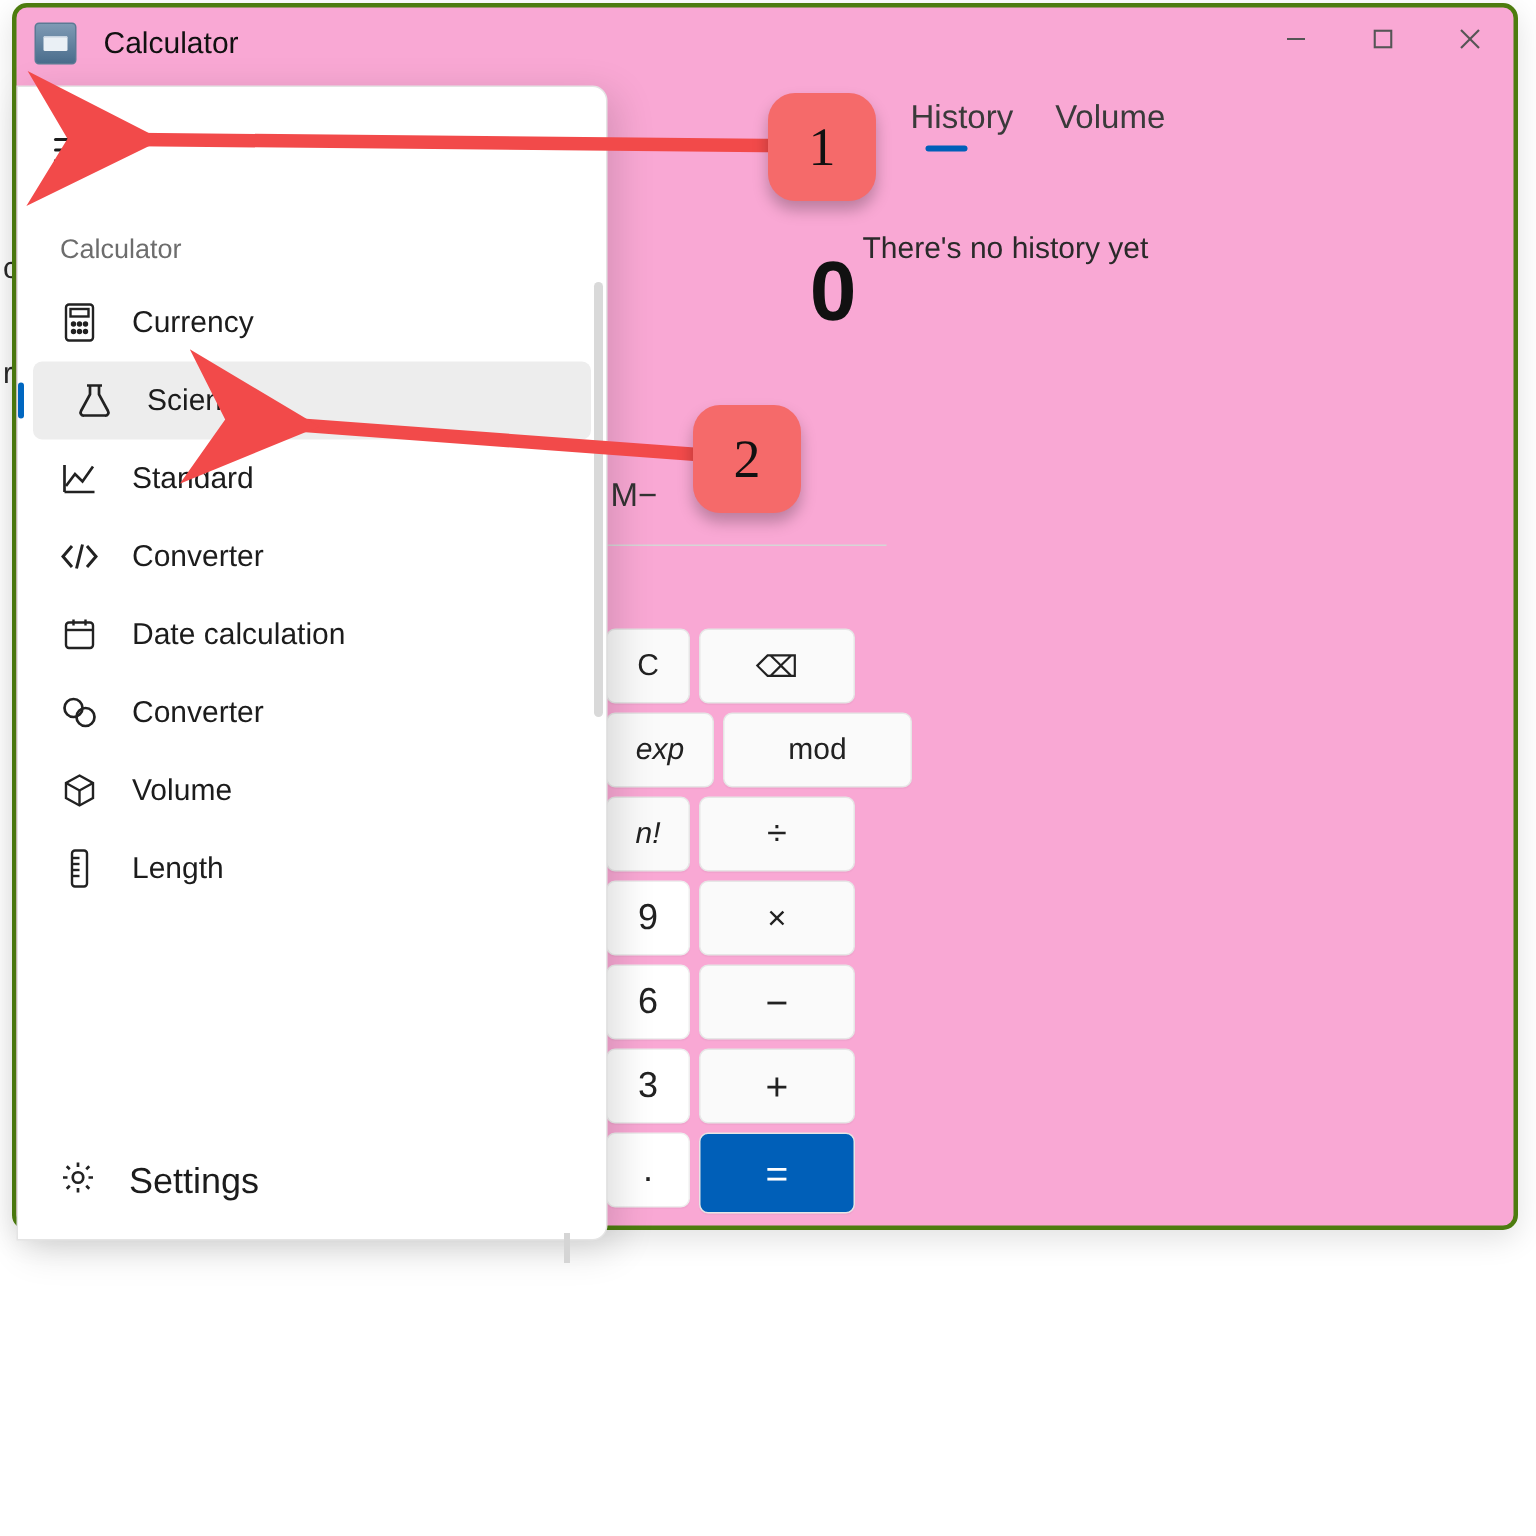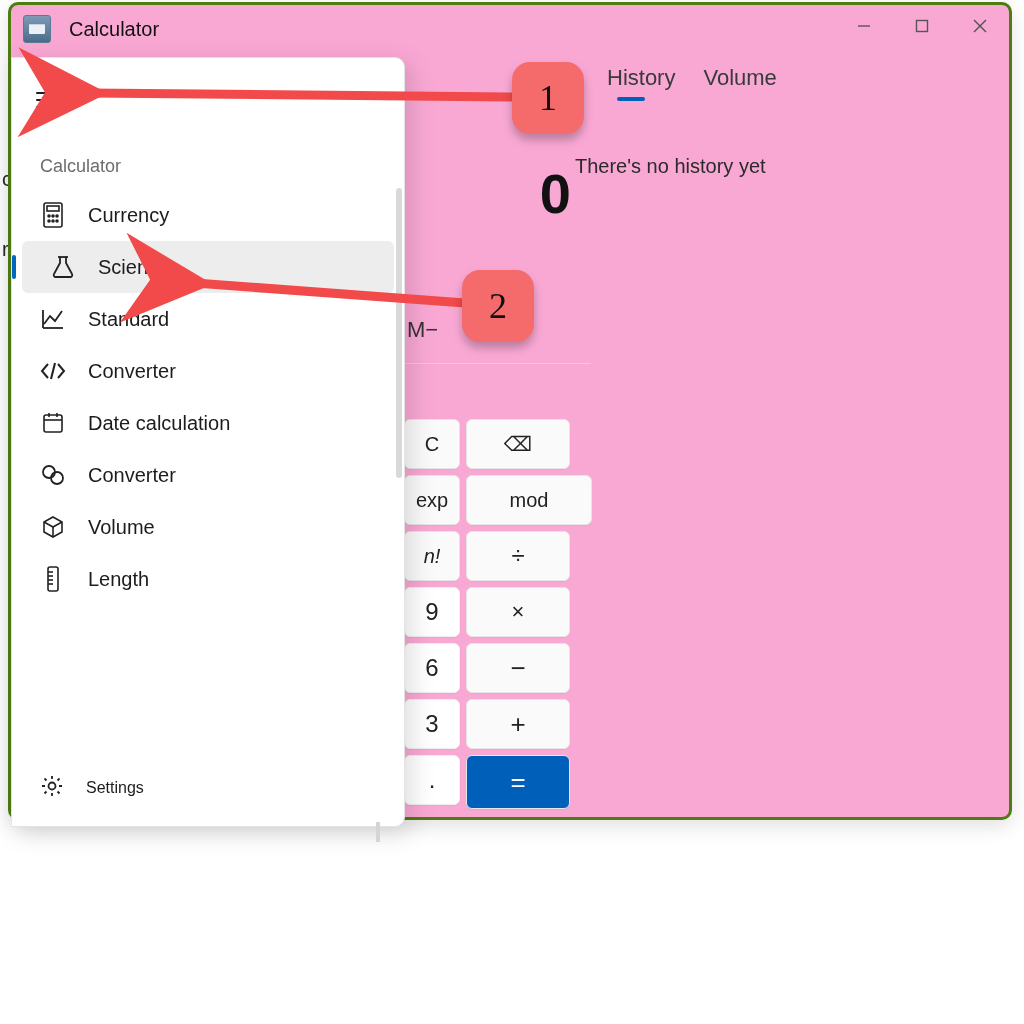--- a/index.html
+++ b/index.html
@@ -25,21 +25,21 @@
     box-shadow: 6px 6px 26px rgba(0,0,0,0.14);
   }
   .hamburger { width: 48px; height: 48px; display:flex; flex-direction:column; justify-content:center; gap:5px; margin: 18px 0 10px 24px; cursor:pointer;}
   .hamburger .bar { width: 26px; height: 2px; background:#1d1d1d; border-radius:1px;}
   .section-label { font-size: 18px; color:#6d6d6d; padding: 22px 0 12px 28px; font-weight:500;}
   .nav-item { display:flex; align-items:center; height: 52px; padding-left: 28px; gap: 22px; font-size: 20px; color:#1c1c1c; cursor:pointer; position:relative;}
   .nav-item .icon { width:26px; height:26px; display:flex; align-items:center; justify-content:center; color:#222;}
   .nav-item.active { background:#ededed; border-radius: 6px; margin: 0 10px; }
   .nav-item.active::before { content:""; position:absolute; left:-10px; top:14px; width:4px; height:24px; background:#0067c0; border-radius:3px;}
   .nav-scroll-track { position:absolute; right:2px; top:130px; width:6px; height:290px; background:#d9d9d9; border-radius:3px;}
-  .settings-row { position:absolute; bottom: 12px; left:0; right:0; display:flex; align-items:center; height:52px; padding-left:28px; gap:22px; font-size:16px; color:#1c1c1c; cursor:pointer;}
+  .settings-row { position:absolute; bottom: 12px; left:0; right:0; display:flex; align-items:center; height:52px; padding-left:28px; gap:22px; font-size:24px; color:#1c1c1c; cursor:pointer;}
 
   
   .display { position:absolute; right: 438px; top: 156px; font-size: 56px; font-weight:600; color:#111; }
   .m-row { position:absolute; left: 396px; top: 312px; font-size: 22px; color:#333; }
   .pad-col { position:absolute; left: 393px; top: 414px; display:flex; flex-direction:column; gap:6px; }
   .pad-col .row { display:flex; gap:6px; }
   .key { width: 78px; height: 50px; background:#fafafa; border:1px solid #e6e6e6; border-radius:6px; display:flex; align-items:center; justify-content:center; font-size:20px; color:#222; box-shadow: 0 1px 1px rgba(0,0,0,0.04);}
   .key.white { background:#ffffff; border-color:#eee; font-size:24px;}
   .key.eq { background:#005fb8; color:#fff; width: 104px; height: 54px; font-size:26px;}
   .divider { position:absolute; left:394px; top:358px; width: 186px; height:1px; background:#d6d6d6;}
@@ -94,21 +94,21 @@
   <div class="display">0</div>
   <div class="m-row">M−</div>
   <div class="divider"></div>
 
   <div class="pad-col">
     <div class="row">
       <div class="key" style="width:56px">C</div>
       <div class="key" style="width:104px">⌫</div>
     </div>
     <div class="row">
-      <div class="key" style="width:56px;">exp</div>
+      <div class="key" style="width:72px;font-style:italic">exp</div>
       <div class="key" style="width:126px">mod</div>
     </div>
     <div class="row">
       <div class="key" style="width:56px;font-style:italic">n!</div>
       <div class="key" style="width:104px;font-size:24px">÷</div>
     </div>
     <div class="row">
       <div class="key white" style="width:56px">9</div>
       <div class="key" style="width:104px;font-size:22px">×</div>
     </div>

